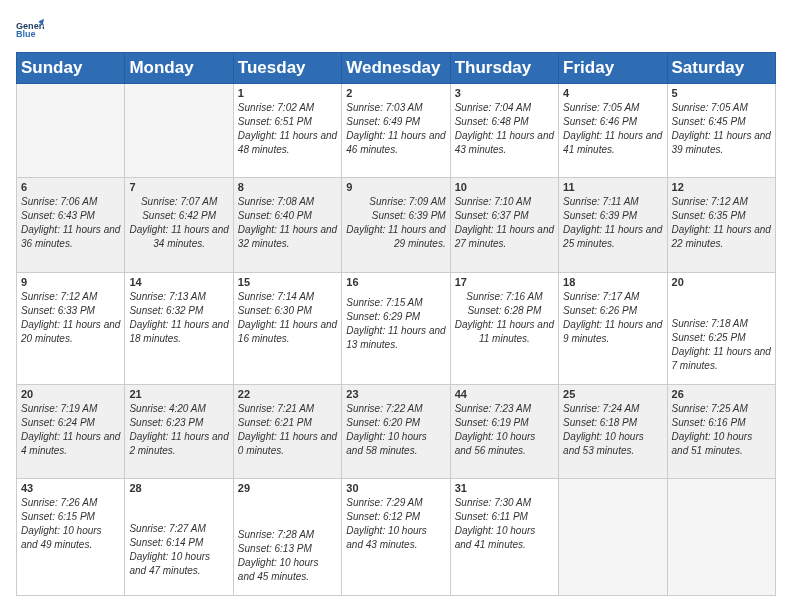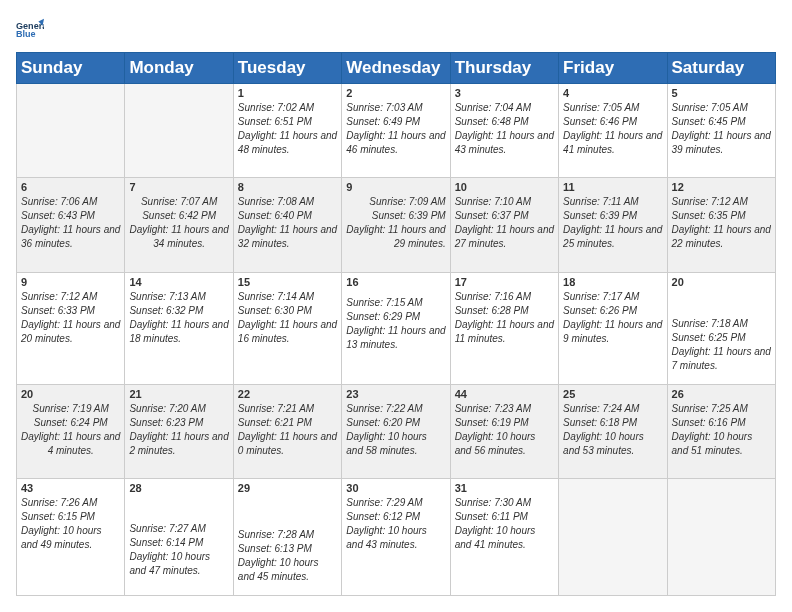--- a/index.html
+++ b/index.html
@@ -221,47 +221,47 @@
 Daylight: 11 hours and 16 minutes.</div>
           </td>
           <td>
             <span class="day-num">16</span>
             <div class="day-info" style="white-space: pre-line; margin-top: 8px;">Sunrise: 7:15 AM
 Sunset: 6:29 PM
 Daylight: 11 hours and 13 minutes.</div>
           </td>
           <td>
             <span class="day-num">17</span>
-            <div class="day-info" style="white-space: pre-line;">Sunrise: 7:16 AM
+            <div class="day-info" style="white-space: pre-line; text-align: center;">Sunrise: 7:16 AM
 Sunset: 6:28 PM
 Daylight: 11 hours and 11 minutes.</div>
           </td>
           <td>
             <span class="day-num">18</span>
             <div class="day-info" style="white-space: pre-line;">Sunrise: 7:17 AM
 Sunset: 6:26 PM
 Daylight: 11 hours and 9 minutes.</div>
           </td>
           <td>
             <span class="day-num">20</span>
             <div class="day-info" style="white-space: pre-line; margin-top: 29px;">Sunrise: 7:18 AM
 Sunset: 6:25 PM
 Daylight: 11 hours and 7 minutes.</div>
           </td>
         </tr>
         <tr class="row-shaded">
           <td>
             <span class="day-num">20</span>
-            <div class="day-info" style="white-space: pre-line; text-align: center;">Sunrise: 7:19 AM
+            <div class="day-info" style="white-space: pre-line;">Sunrise: 7:19 AM
 Sunset: 6:24 PM
 Daylight: 11 hours and 4 minutes.</div>
           </td>
           <td>
             <span class="day-num">21</span>
-            <div class="day-info" style="white-space: pre-line;">Sunrise: 7:20 AM
+            <div class="day-info" style="white-space: pre-line;">Sunrise: 4:20 AM
 Sunset: 6:23 PM
 Daylight: 11 hours and 2 minutes.</div>
           </td>
           <td>
             <span class="day-num">22</span>
             <div class="day-info" style="white-space: pre-line;">Sunrise: 7:21 AM
 Sunset: 6:21 PM
 Daylight: 11 hours and 0 minutes.</div>
           </td>
           <td>

